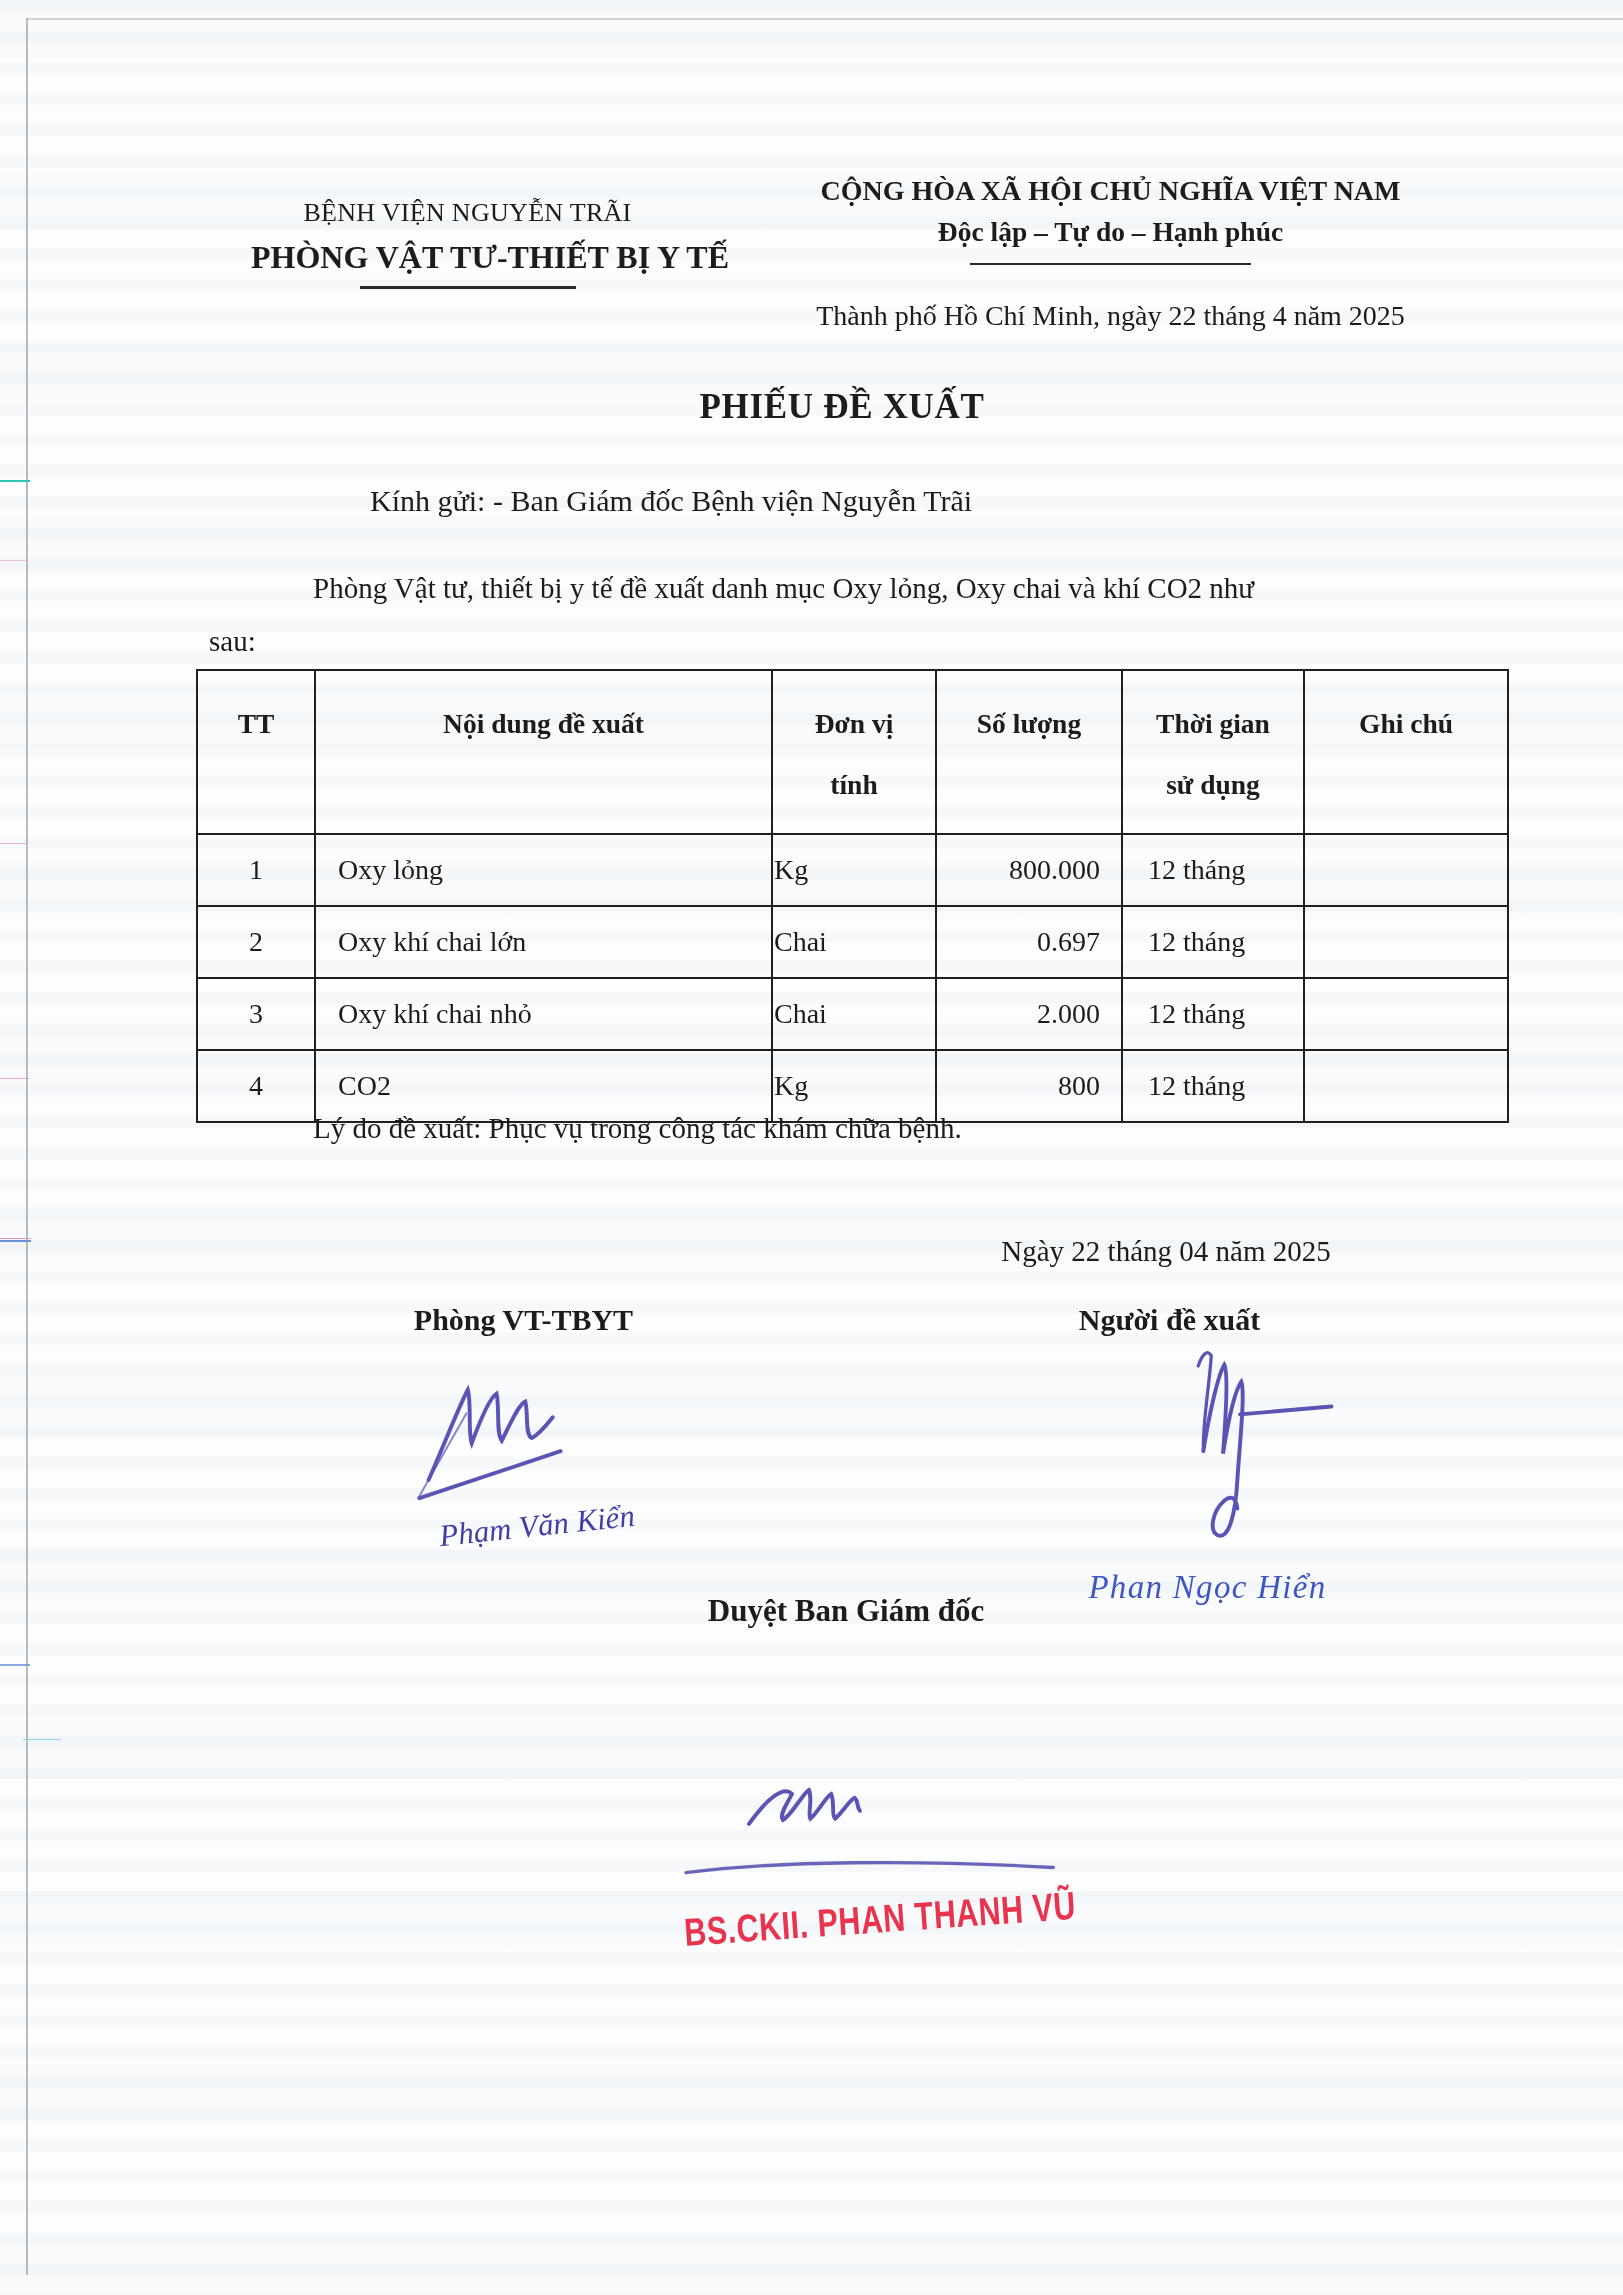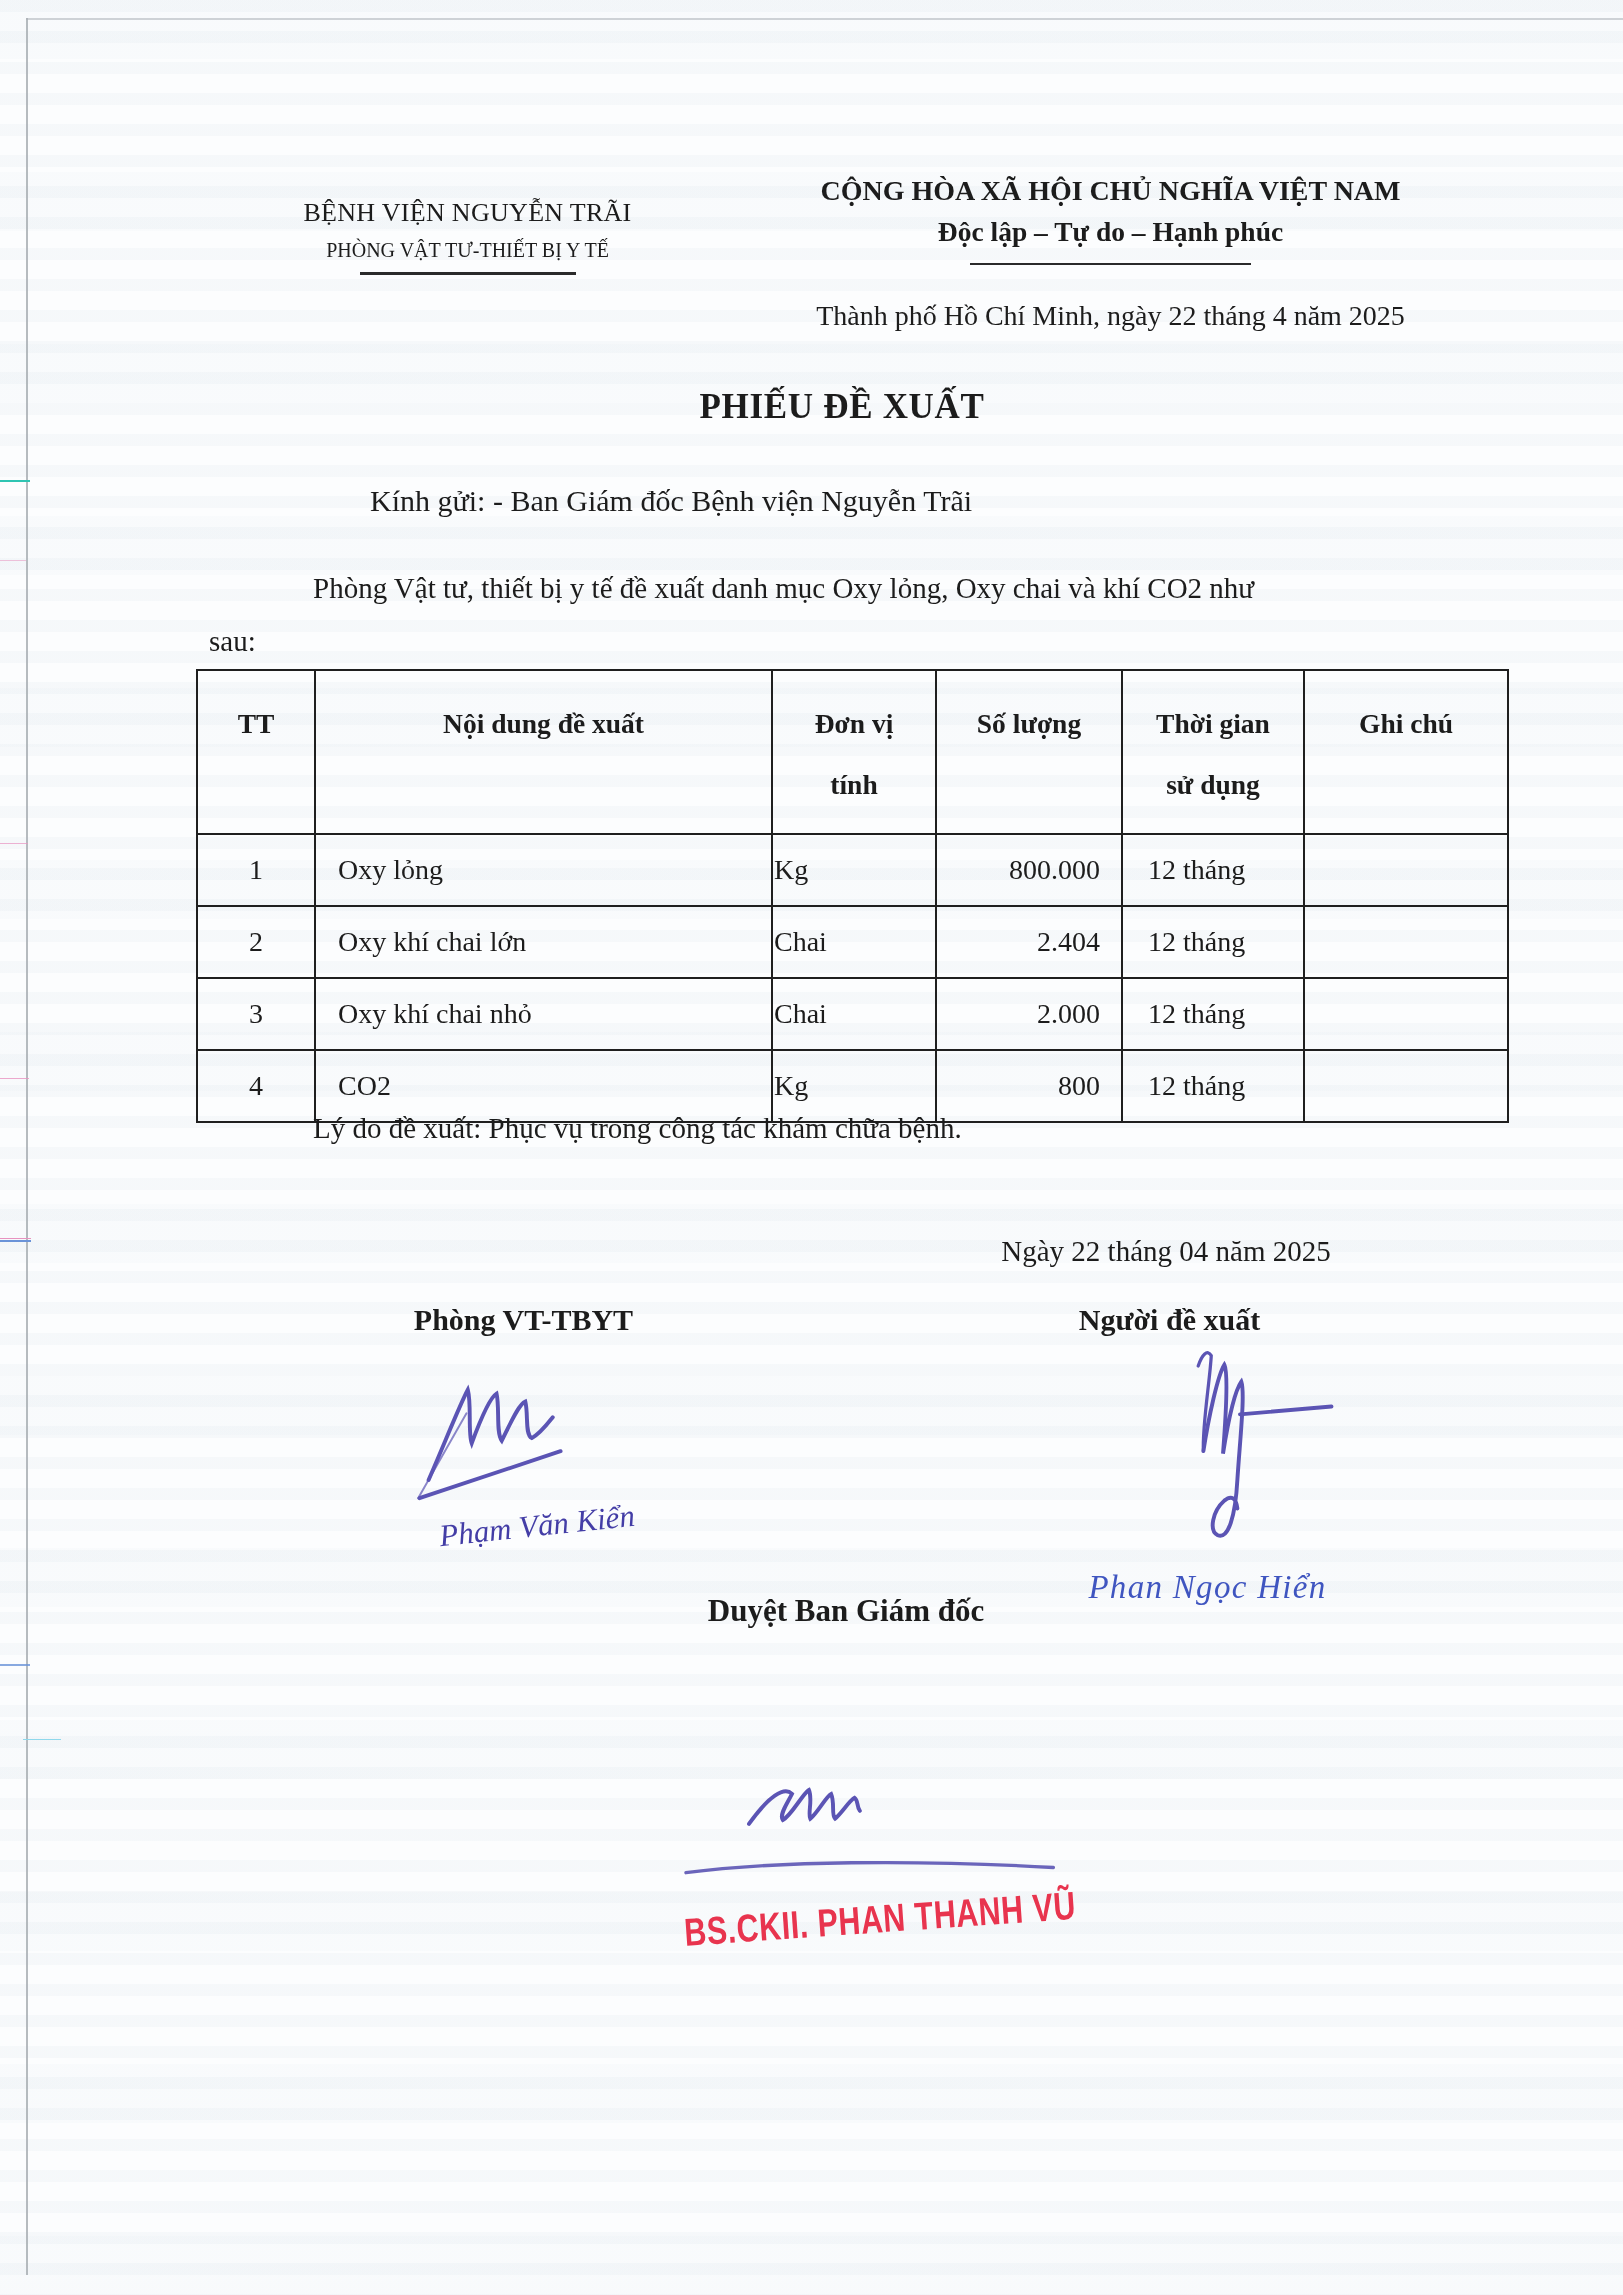--- a/index.html
+++ b/index.html
@@ -24,21 +24,21 @@
   .edge-top  { left:26px; top:18.3px; width:1597px; height:2px; background:#c3c8cc; opacity:.8; }
   .edge-left { left:26px; top:18.3px; width:2px; height:2257px; background:#a9afb4; opacity:.85; }
 
   
   .art { height:2px; }
 
   
   .hdr-left  { left:206px;  top:198px; width:523px;  }
   .hdr-right { left:749px; top:175px; width:723px; }
   .org      { font-size:26px; letter-spacing:0.3px; }
-  .dept     { font-size:20px; font-weight:normal; margin-top:10.5px; }
+  .dept     { font-size:32px; font-weight:bold; margin-top:10.5px;text-align:right; }
   .national { font-size:28px; font-weight:bold; }
   .motto    { font-size:27.5px; font-weight:bold; margin-top:9.2px; }
   .uline    { height:2.6px; background:#2b2b2b; margin:10.5px auto 0; }
   .uline-l  { width:216px; }
   .uline-r  { width:281px; margin-top:14.4px; }
 
   .date-line { left:749px; top:300px; width:723px; font-size:28px; }
   .doc-title { left:188px; top:387px; width:1308px; font-size:35px; font-weight:bold; letter-spacing:0.7px; }
   .salutation{ left:370px; top:484px; font-size:30px; }
   .intro1    { left:313px; top:572px; font-size:29px; }
@@ -159,21 +159,21 @@
         <td class="c-content">Oxy lỏng</td>
         <td class="c-unit">Kg</td>
         <td class="c-qty">800.000</td>
         <td class="c-dur">12 tháng</td>
         <td class="c-note"></td>
       </tr>
       <tr>
         <td class="c-tt">2</td>
         <td class="c-content">Oxy khí chai lớn</td>
         <td class="c-unit">Chai</td>
-        <td class="c-qty">2.404</td>
+        <td class="c-qty">0.697</td>
         <td class="c-dur">12 tháng</td>
         <td class="c-note"></td>
       </tr>
       <tr>
         <td class="c-tt">3</td>
         <td class="c-content">Oxy khí chai nhỏ</td>
         <td class="c-unit">Chai</td>
         <td class="c-qty">2.000</td>
         <td class="c-dur">12 tháng</td>
         <td class="c-note"></td>

